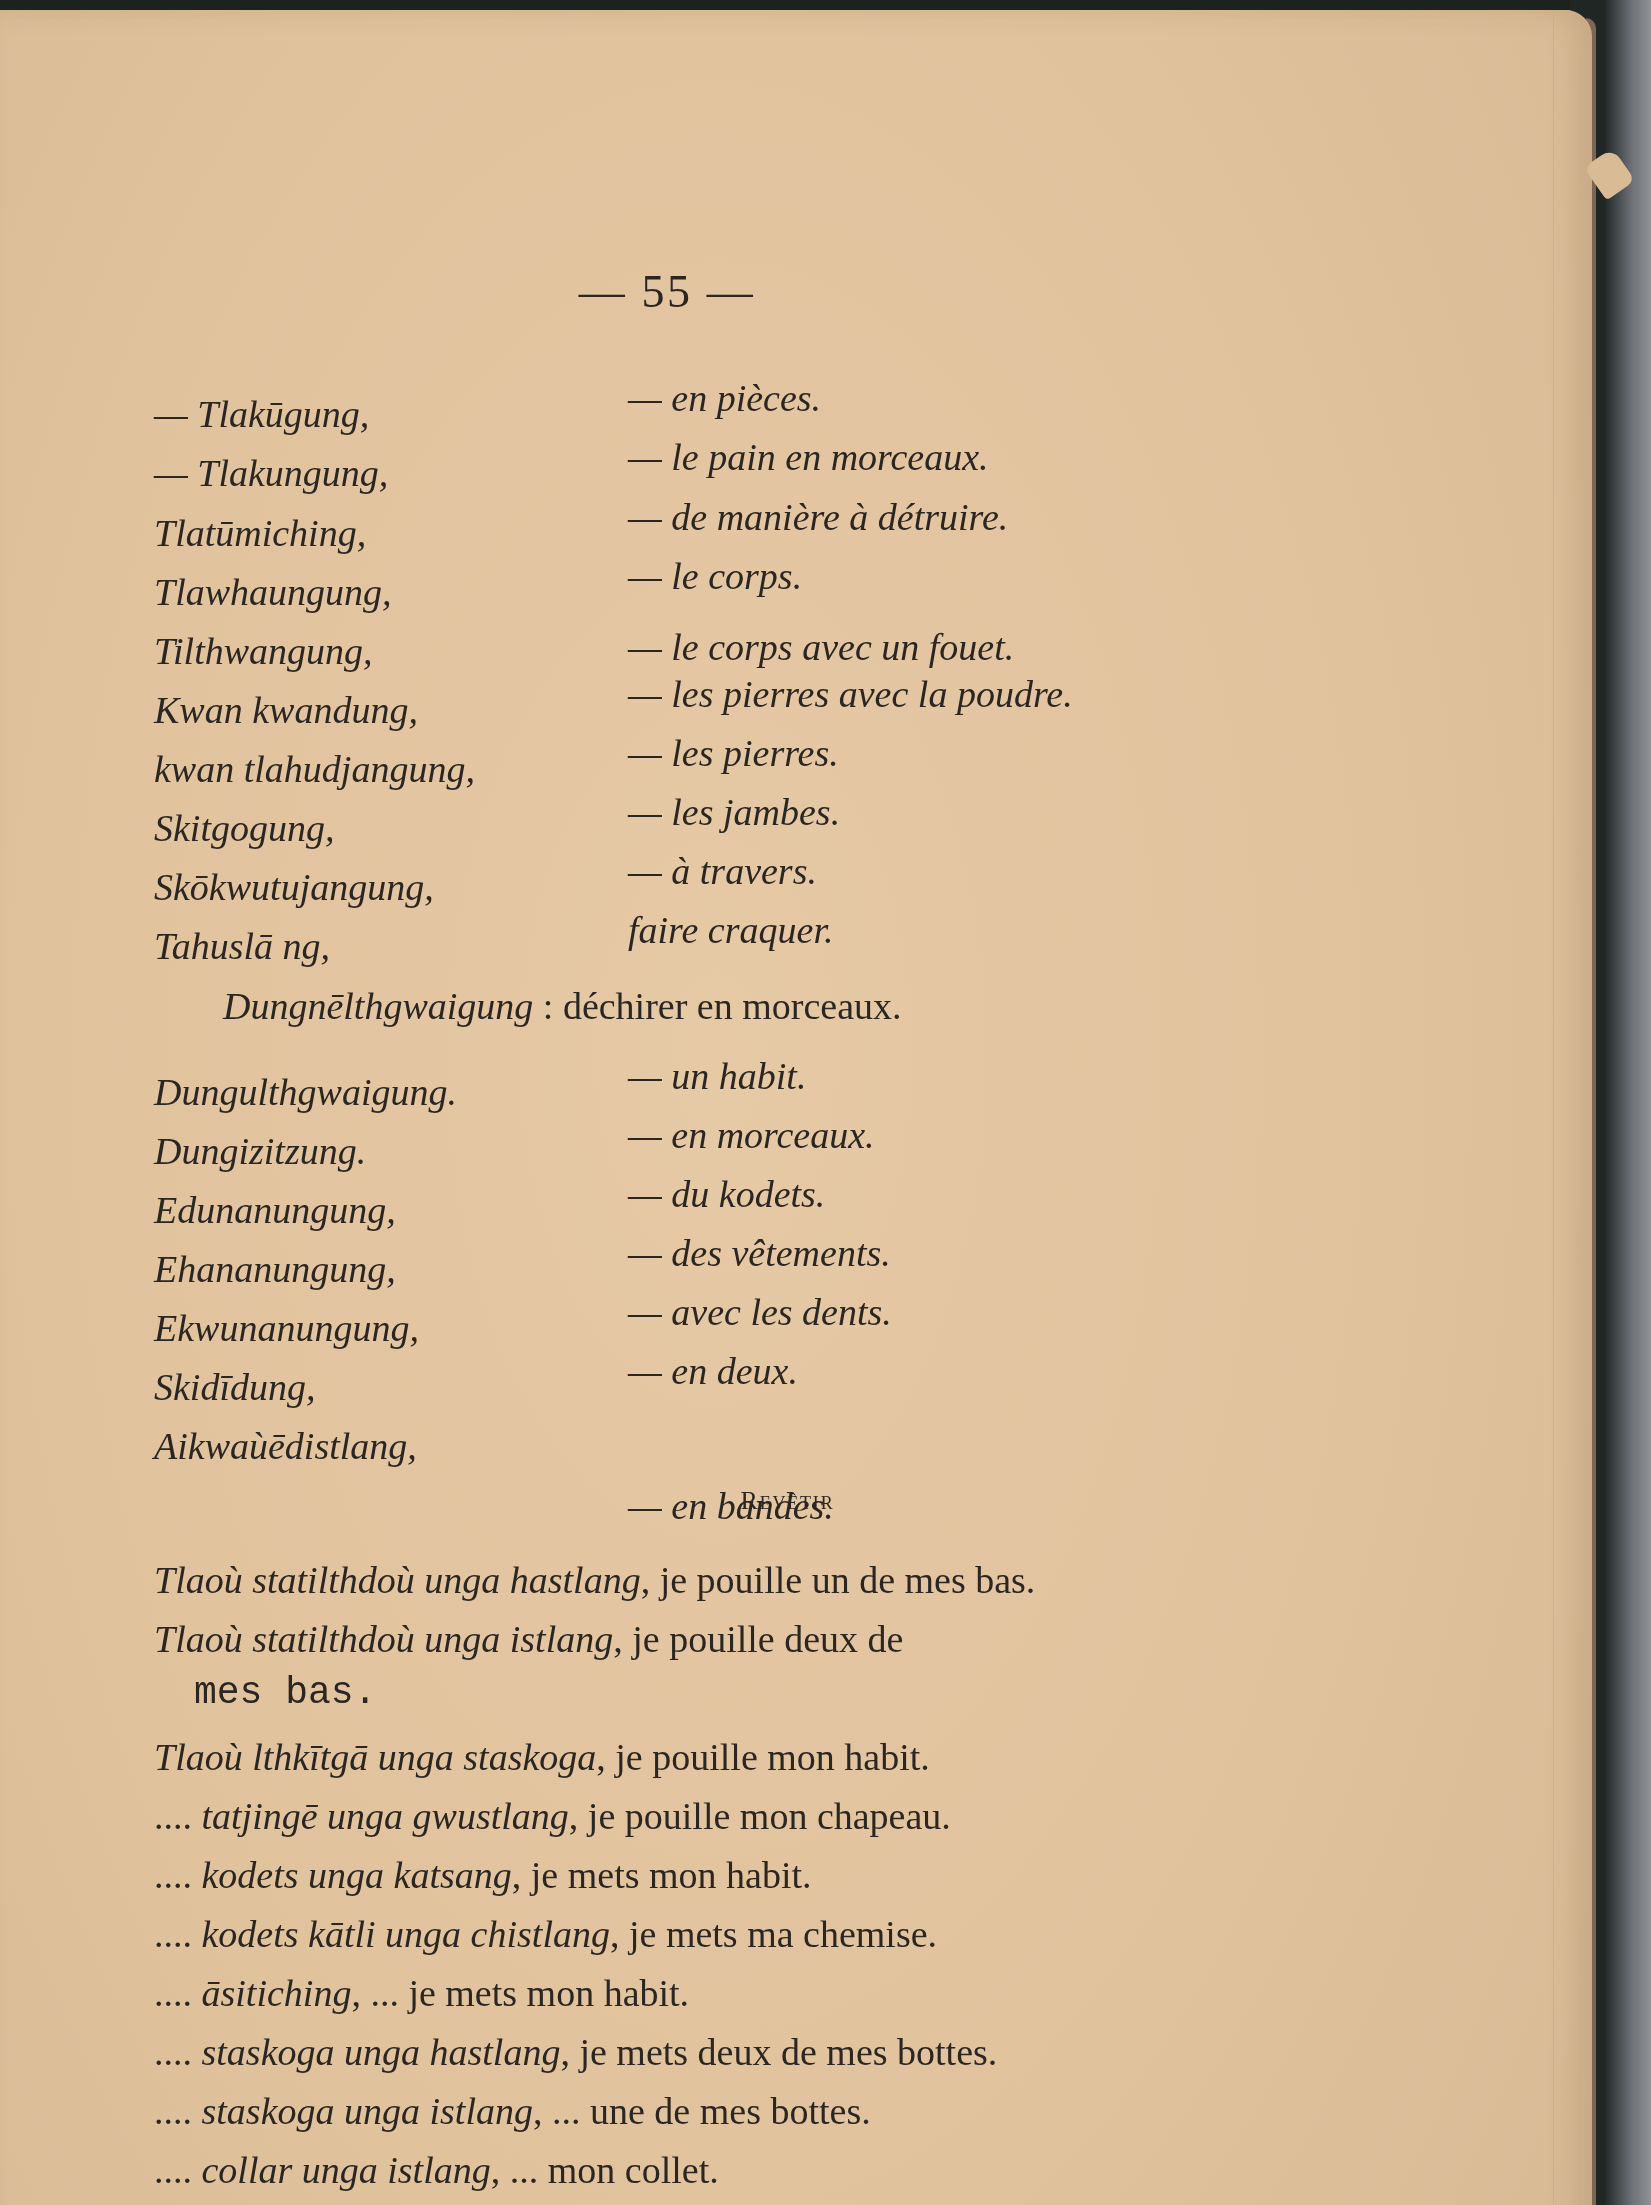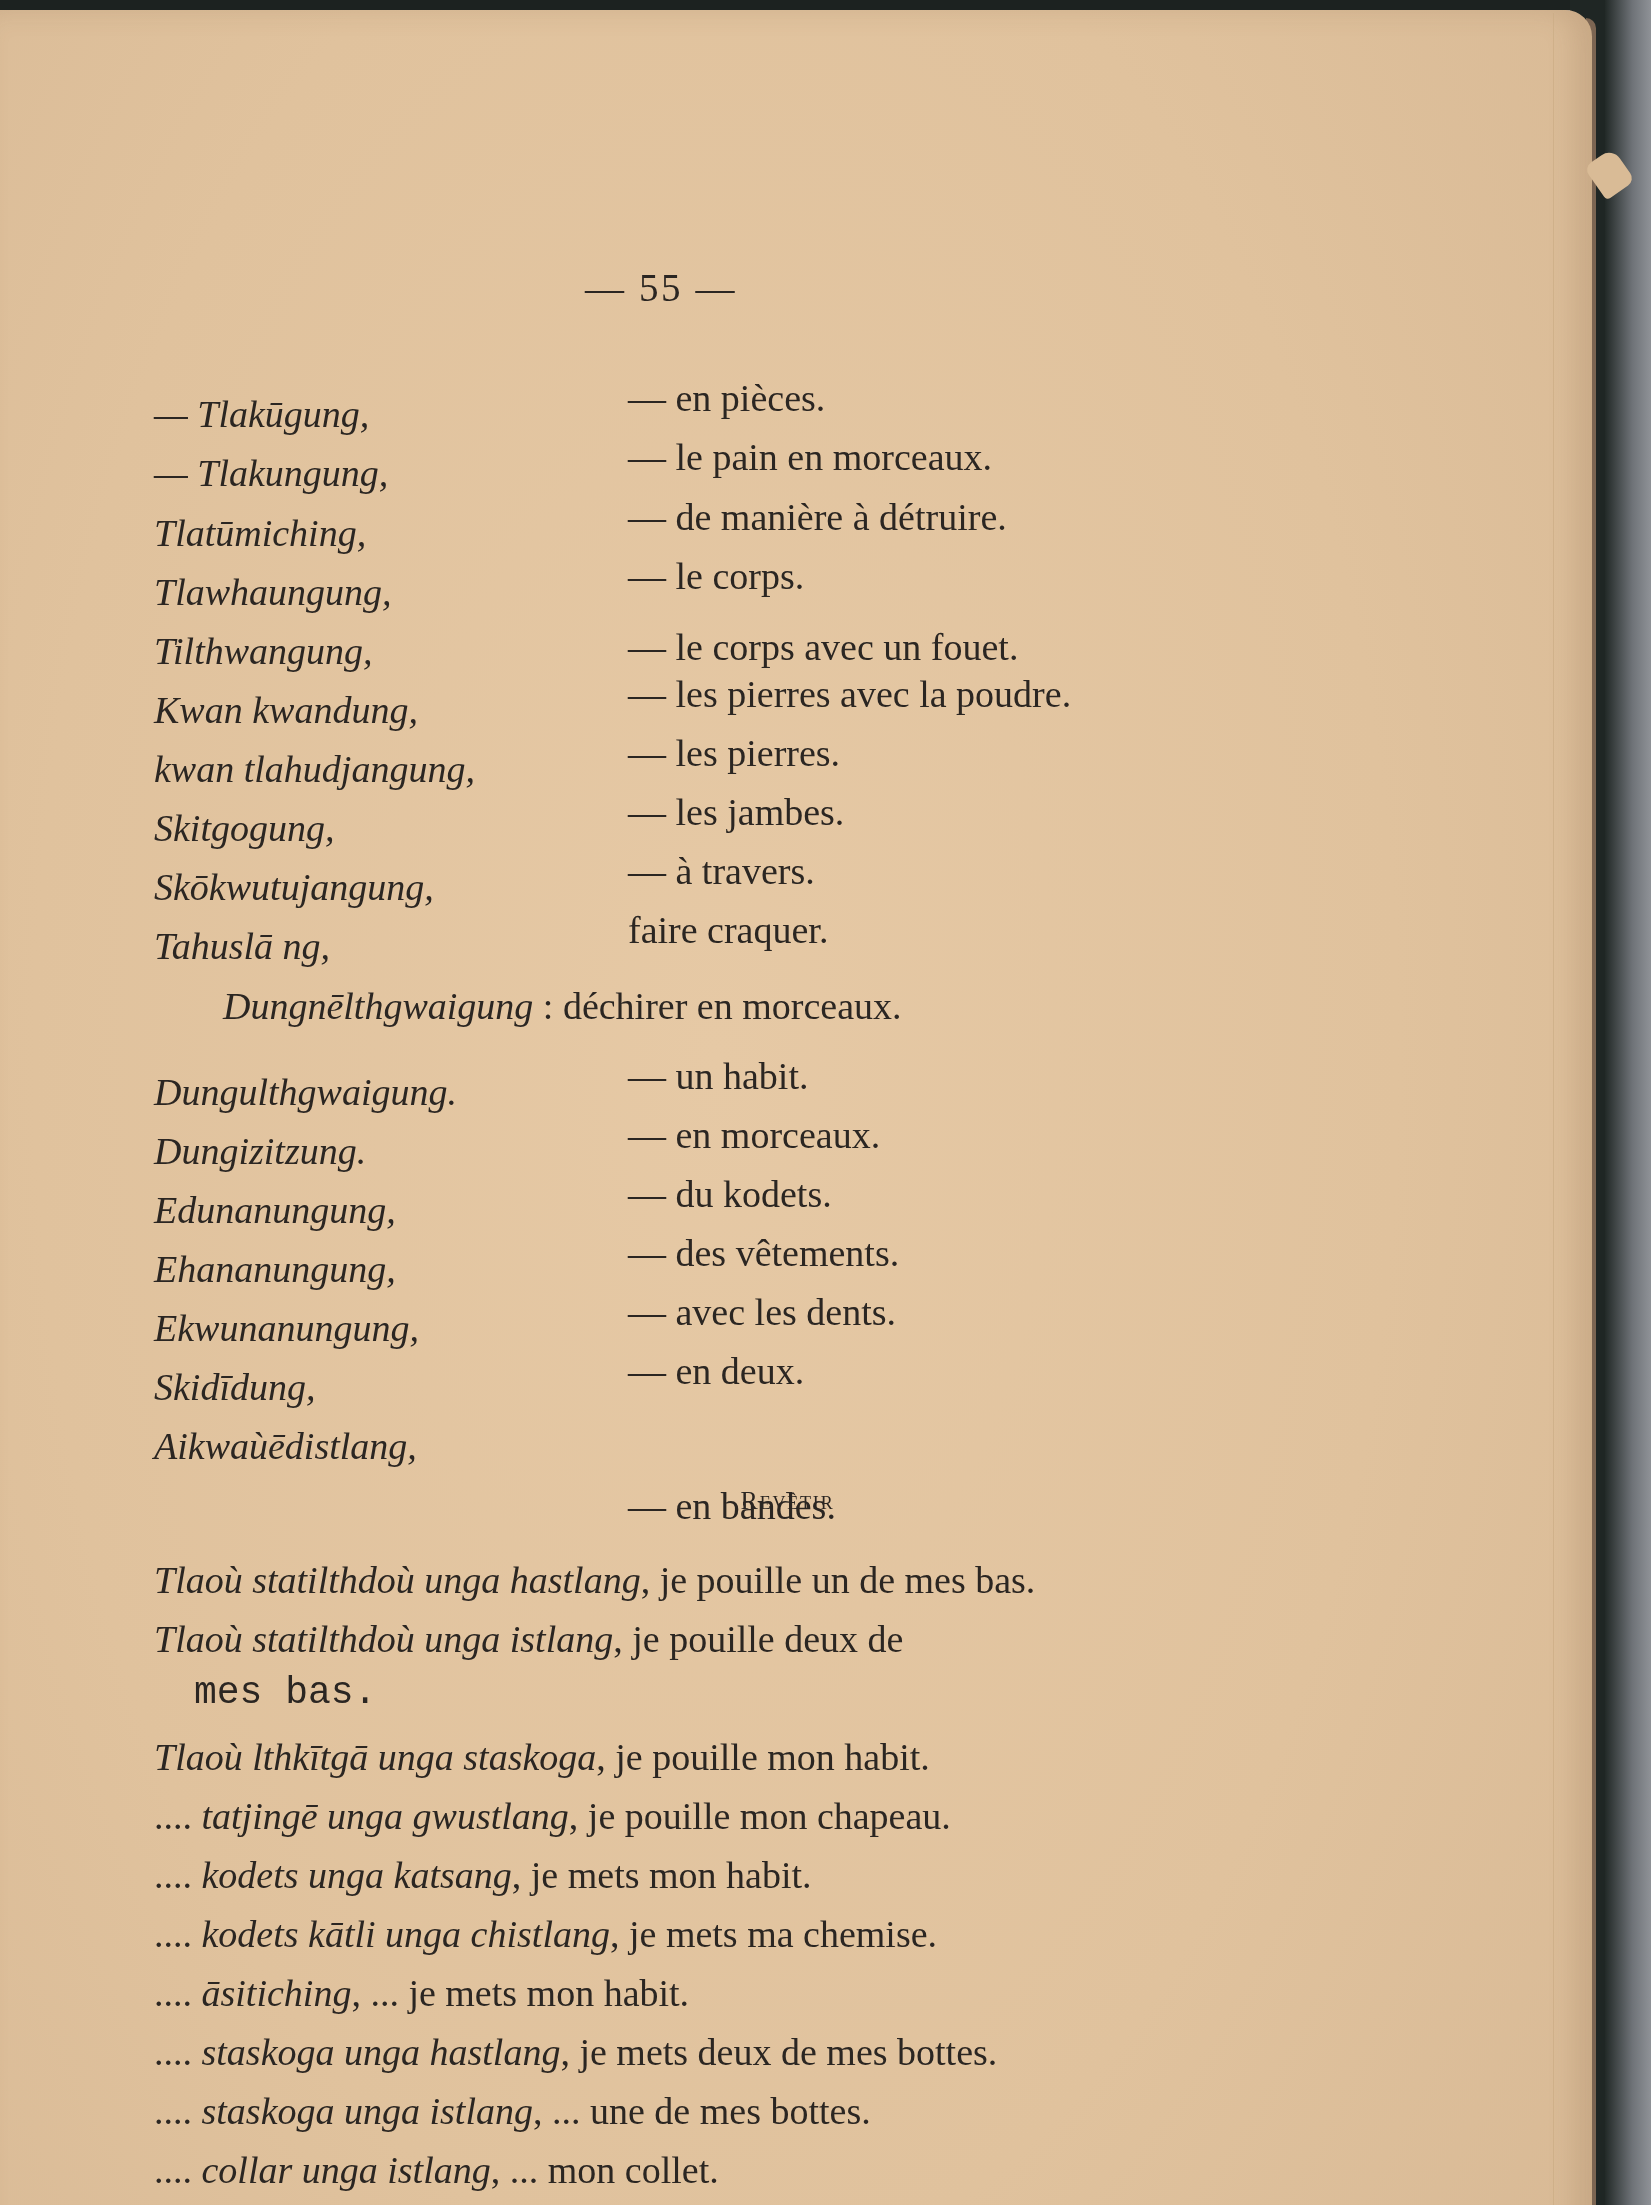--- a/index.html
+++ b/index.html
@@ -33,26 +33,26 @@
   }
   .page-inner-edge {
     position: absolute; left: 1586px; top: 17.6px; width: 9.7px; height: 2609px;
     background: #7c6552; border-radius: 0 17.6px 17.6px 0;
   }
   .torn-tab {
     position: absolute; left: 1592px; top: 154px; width: 35px; height: 40px;
     background: #d9bb96; transform: rotate(-35deg); border-radius: 8.8px 13.2px 8.8px 4.4px;
   }
   .page-number {
-    position: absolute; left: 6px; width: 1310px; top: 265px; text-align: center;
-    font-size: 39px; letter-spacing: 2.6px;
+    position: absolute; left: 12px; width: 1310px; top: 265px; text-align: center;
+    font-size: 46px; letter-spacing: 2.6px;
   }
   .row { position: absolute; font-size: 38px; white-space: nowrap; line-height: 1; }
   .lhs { left: 154px; font-style: italic; margin-top: 16px; }
-  .rhs { left: 628px; }
+  .rhs { left: 628px; font-style: italic; }
   .center-entry { position: absolute; left: 223px; font-size: 38px; white-space: nowrap; }
   .center-entry .it { font-style: italic; }
   .section-title {
     position: absolute; left: 0; width: 1575px; text-align: center; top: 1486px;
     font-size: 26px; font-variant: small-caps; letter-spacing: 1.8px;
   }
   .sentence { position: absolute; left: 154px; font-size: 38px; white-space: nowrap; line-height: 1; }
   .sentence .it { font-style: italic; }
   .sentence.cont { left: 194px; font-family: Liberation Mono, monospace; }
 </style>

